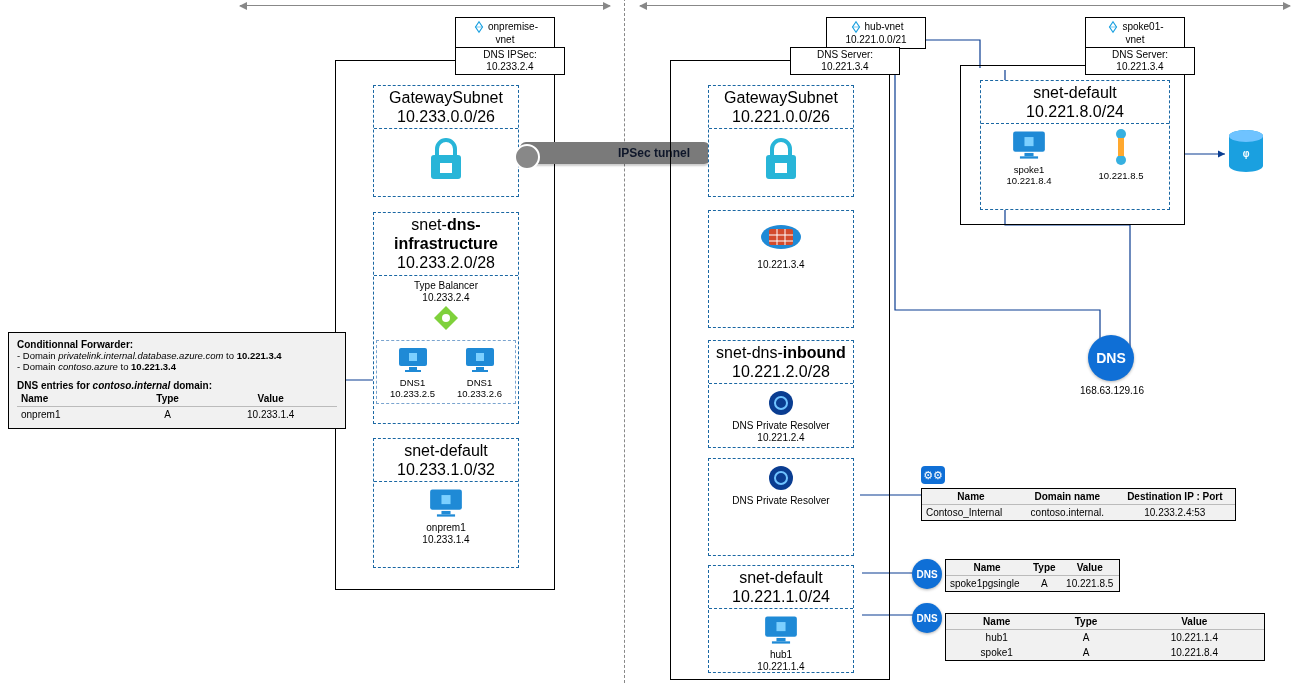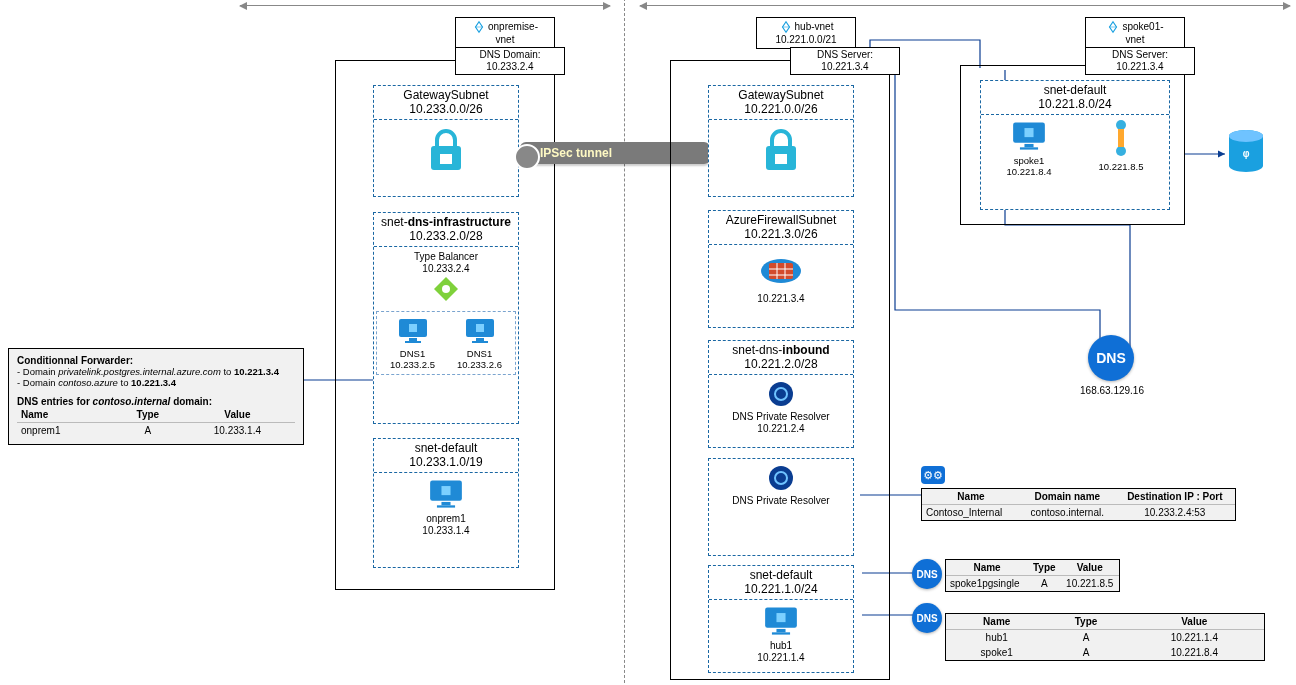--- a/index.html
+++ b/index.html
@@ -2,32 +2,32 @@
 <html><head>
 <meta charset="utf-8">
 <style>
   html,body{margin:0;padding:0;font-family:"Segoe UI",Arial,sans-serif;font-size:10px;color:#000;background:#fff}
   .canvas{position:relative;width:1296px;height:685px}
   .box{position:absolute;box-sizing:border-box}
   .vnet{border:1px solid #000}
   .vnet-hdr{position:absolute;background:#fff;border:1px solid #000;font-size:10px;text-align:center;line-height:1.2}
   .vnet-hdr .ico{display:inline-block;width:14px;height:14px;vertical-align:middle;margin-right:2px}
   .subnet{border:1px dashed #1a67a3;background:#fff;text-align:center}
-  .subnet-hdr{border-bottom:1px dashed #1a67a3;padding:2px 0;font-size:12px;line-height:1.2}
+  .subnet-hdr{border-bottom:1px dashed #1a67a3;padding:2px 0;font-size:16px;line-height:1.2}
   .subnet-body{padding:4px 2px}
   .small{font-size:9.5px}
   .label{text-align:center;line-height:1.2}
   .bold{font-weight:700}
   .note{background:#f1f1f1;border:1px solid #000;padding:6px 8px;font-size:10px}
   .em{font-style:italic}
   .tbl{width:100%;border-collapse:collapse;font-size:10px}
   .tbl th{font-weight:700;text-align:center;padding:2px 4px;border-bottom:1px solid #bbb}
   .tbl td{text-align:center;padding:2px 4px}
   .tbl td.left,.tbl th.left{text-align:left}
-  .pill{background:#7a7a7a;color:#fef9c3;text-align:left;font-size:12px;font-weight:700;padding:4px 20px;border-radius:6px;box-shadow:0 2px 2px rgba(0,0,0,.2)}
+  .pill{background:#7a7a7a;color:#0f172a;text-align:right;font-size:12px;font-weight:700;padding:4px 20px;border-radius:6px;box-shadow:0 2px 2px rgba(0,0,0,.2)}
   .arrow-lr{height:0;border-top:1px solid #888}
   .arrow-lr:before,.arrow-lr:after{content:"";position:absolute;top:-4px;border-top:4px solid transparent;border-bottom:4px solid transparent}
   .arrow-lr:before{left:-1px;border-right:8px solid #888}
   .arrow-lr:after{right:-1px;border-left:8px solid #888}
   .dashed-line{border-left:1px dashed #888}
   .dns-badge{width:30px;height:30px;border-radius:50%;background:#0f6fd6;color:#fff;font-size:10px;font-weight:700;display:flex;align-items:center;justify-content:center;box-shadow:0 1px 3px rgba(0,0,0,.3)}
   .dns-badge.big{width:46px;height:46px;font-size:14px}
   .gear-badge{width:24px;height:18px;border-radius:4px;background:#0f6fd6;color:#fff;font-size:11px;display:flex;align-items:center;justify-content:center}
   .pg{width:42px;height:50px}
   svg.conn{position:absolute;top:0;left:0;pointer-events:none}
@@ -75,21 +75,21 @@
   <div class="box vnet-hdr" style="left:455px;top:17px;width:100px;padding:2px 12px">
     <span class="ico">
       <svg viewBox="0 0 24 24" width="14" height="14">
           <path d="M12 3l6 9-6 9-6-9 6-9z" fill="none" stroke="#1aa0e0" stroke-width="2"></path>
           <path d="M6 12h12" stroke="#1aa0e0"></path>
         </svg>
     </span><span>onpremise-vnet</span><br>
     <span>10.233.0.0/21</span>
   </div>
   <div class="box vnet-hdr" style="left:455px;top:47px;width:110px;padding:1px 3px">
-    <span>DNS Domain: 10.233.2.4</span>
+    <span>DNS IPSec: 10.233.2.4</span>
   </div>
 
   <div class="box subnet" style="left:373px;top:85px;width:146px;height:112px">
     <div class="subnet-hdr">
       <div>GatewaySubnet</div>
       <div>10.233.0.0/26</div>
     </div>
     <div class="subnet-body">
       <span>
         <svg width="46" height="52" viewBox="0 0 46 52">
@@ -136,41 +136,41 @@
           <div class="small">DNS1</div>
           <div class="small">10.233.2.6</div>
         </div>
       </div>
     </div>
   </div>
 
   <div class="box subnet" style="left:373px;top:438px;width:146px;height:130px">
     <div class="subnet-hdr">
       <div>snet-default</div>
-      <div>10.233.1.0/19</div>
+      <div>10.233.1.0/32</div>
     </div>
     <div class="subnet-body">
       <span><svg width="40" height="34" viewBox="0 0 34 30">
             <rect x="3" y="3" width="28" height="18" rx="2" fill="#1f8ad6"></rect>
             <rect x="13" y="22" width="8" height="3" fill="#1f8ad6"></rect>
             <rect x="9" y="25" width="16" height="2" fill="#1f8ad6"></rect>
             <rect x="13" y="8" width="8" height="8" fill="#7cd0ff"></rect>
           </svg></span>
       <div class="label">onprem1</div>
       <div class="label">10.233.1.4</div>
     </div>
   </div>
 
   <div class="box" style="left:520px;top:142px">
     <div style="width:22px;height:22px;border-radius:50%;background:#888;position:absolute;left:-6px;top:2px;border:2px solid #fff"></div>
     <div class="pill" style="width:150px">IPSec tunnel</div>
   </div>
 
   <div class="box vnet" style="left:670px;top:60px;width:220px;height:620px"></div>
-  <div class="box vnet-hdr" style="left:756px;top:17px;width:100px;padding:2px 8px">
+  <div class="box vnet-hdr" style="left:826px;top:17px;width:100px;padding:2px 8px">
     <span class="ico"><svg viewBox="0 0 24 24" width="14" height="14">
           <path d="M12 3l6 9-6 9-6-9 6-9z" fill="none" stroke="#1aa0e0" stroke-width="2"></path>
           <path d="M6 12h12" stroke="#1aa0e0"></path>
         </svg></span><span>hub-vnet</span><br>
     <span>10.221.0.0/21</span>
   </div>
   <div class="box vnet-hdr" style="left:790px;top:47px;width:110px;padding:1px 3px">
     <span>DNS Server: 10.221.3.4</span>
   </div>
 
@@ -180,24 +180,20 @@
         <div>10.221.0.0/26</div>
       </div>
     <div class="subnet-body"><span><svg width="46" height="52" viewBox="0 0 46 52">
             <rect x="8" y="22" width="30" height="24" rx="3" fill="#28b5d8"></rect>
             <path d="M14 22v-6a9 9 0 0118 0v6" fill="none" stroke="#28b5d8" stroke-width="4"></path>
             <rect x="17" y="30" width="12" height="10" fill="#fff"></rect>
           </svg></span></div>
   </div>
 
   <div class="box subnet" style="left:708px;top:210px;width:146px;height:118px">
-    <div class="subnet-hdr">
-        <div>AzureFirewallSubnet</div>
-        <div>10.221.3.0/26</div>
-      </div>
     <div class="subnet-body">
       <span><svg width="44" height="36" viewBox="0 0 44 36">
             <ellipse cx="22" cy="22" rx="20" ry="12" fill="#1f8ad6"></ellipse>
             <rect x="10" y="14" width="24" height="16" rx="2" fill="#d34b2c"></rect>
             <g stroke="#fff" stroke-width="1">
               <line x1="10" y1="20" x2="34" y2="20"></line>
               <line x1="10" y1="26" x2="34" y2="26"></line>
               <line x1="18" y1="14" x2="18" y2="30"></line>
               <line x1="26" y1="14" x2="26" y2="30"></line>
             </g>
@@ -354,23 +350,23 @@
           </tr>
       <tr>
             <td>spoke1</td>
             <td>A</td>
             <td>10.221.8.4</td>
           </tr>
     </tbody>
       </table>
   </div>
 
-  <div class="box note" style="left:8px;top:348px;width:296px">
+  <div class="box note" style="left:8px;top:332px;width:338px">
     <div class="bold">Conditionnal Forwarder:</div>
-    <div class="small"><span>- Domain </span><span class="em">privatelink.postgres.internal.azure.com</span><span> to </span><span class="bold">10.221.3.4</span></div>
+    <div class="small"><span>- Domain </span><span class="em">privatelink.internal.database.azure.com</span><span> to </span><span class="bold">10.221.3.4</span></div>
     <div class="small"><span>- Domain </span><span class="em">contoso.azure</span><span> to </span><span class="bold">10.221.3.4</span></div>
     <div style="height:8px"></div>
     <div><span class="bold">DNS entries for </span><span class="bold em">contoso.internal</span><span class="bold"> domain:</span></div>
     <table class="tbl">
       <tbody>
           <tr>
             <th class="left">Name</th>
             <th>Type</th>
             <th>Value</th>
           </tr>

